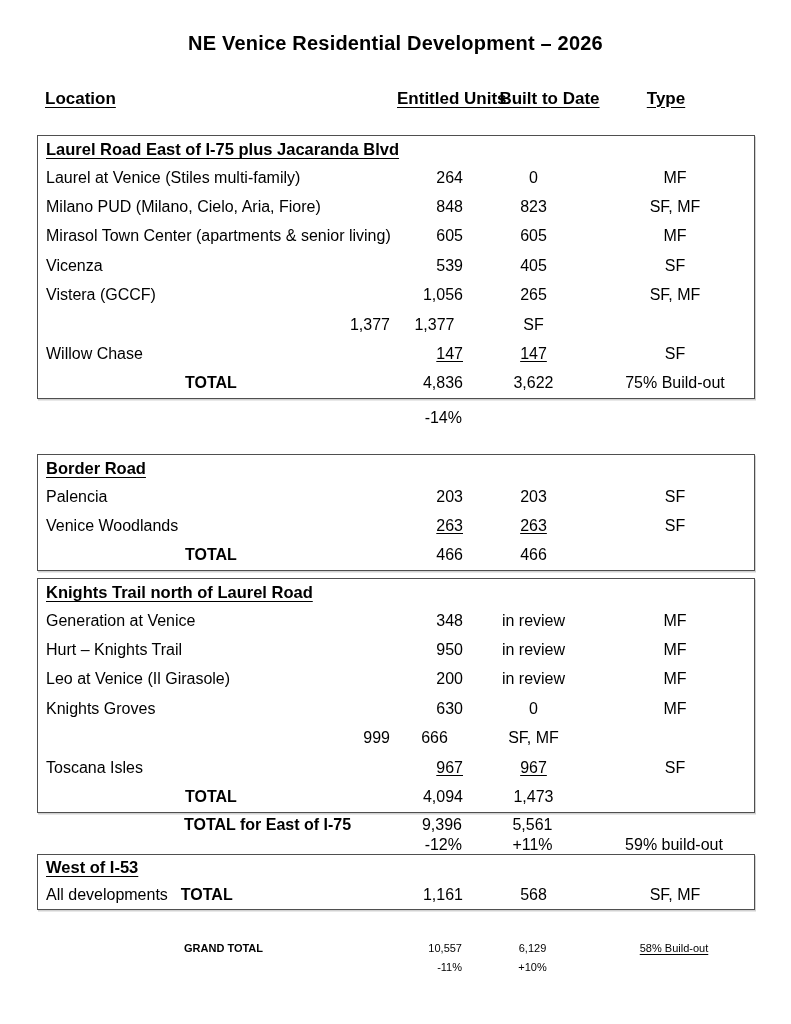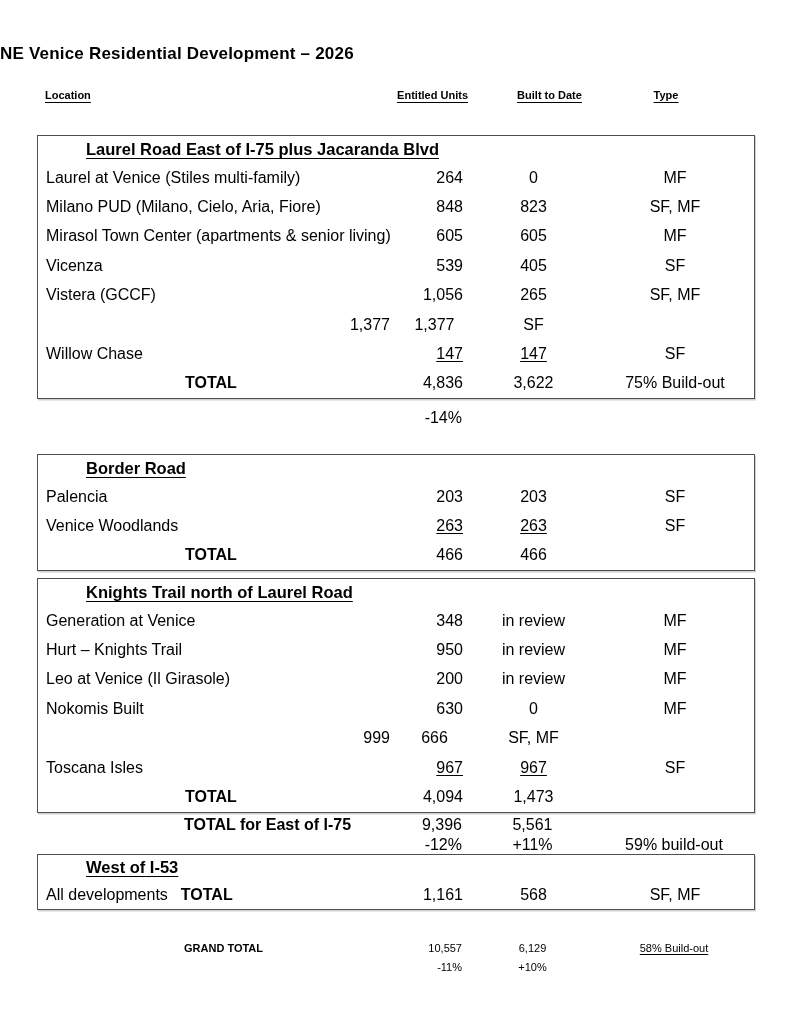--- a/index.html
+++ b/index.html
@@ -3,46 +3,46 @@
 <meta charset="utf-8">
 <style>
   html,body{margin:0;padding:0;}
   body{
     width:791px;height:1024px;background:#ffffff;color:#000;
     font-family:"Liberation Sans","DejaVu Sans",sans-serif;
     position:relative;overflow:hidden;
     -webkit-font-smoothing:antialiased;
   }
   .title{
-    position:absolute;top:44px;left:0;width:791px;margin:0;
-    text-align:left;font-size:17px;font-weight:700;letter-spacing:.2px;
+    position:absolute;top:32px;left:0;width:791px;margin:0;
+    text-align:center;font-size:20px;font-weight:700;letter-spacing:.2px;
   }
   .block{position:absolute;left:37px;width:716px;}
   
   .grid{display:grid;grid-template-columns:360px 73px 125px 1fr;align-items:center;}
   .c1{padding-left:8px;white-space:nowrap;overflow:visible;}
   .c2{text-align:right;padding-right:8px;white-space:nowrap;}
   .c3{text-align:center;white-space:nowrap;}
   .c4{text-align:center;white-space:nowrap;}
   .bold{font-weight:400;}
   .u{text-decoration:underline;text-underline-offset:2px;}
   .total-label{padding-left:147px;font-weight:700;}
   
-  .col-headers{top:89px;font-size:11px;font-weight:700;}
+  .col-headers{top:89px;font-size:17px;font-weight:700;}
   .col-headers .hdr{text-decoration:underline;text-underline-offset:3px;}
   .col-headers .c2{padding-right:2px;}
   .hdr-built{transform:translateX(17px);}
   .hdr-type{transform:translateX(-8px);}
   
   .box{border:1.5px solid #4f4f4f;box-shadow:1px 1.5px 0 rgba(0,0,0,.18);background:#fff;}
   .box-1{top:135px;}
   .box-2{top:454px;}
   .box-3{top:578px;}
   .box-west{top:854px;}
-  .section-header{height:27px;display:flex;align-items:center;padding-left:8px;margin-left:40px;}
+  .section-header{height:27px;display:flex;align-items:center;padding-left:8px;}
   .section-header span{font-weight:700;font-size:16.5px;text-decoration:underline;text-underline-offset:3px;white-space:nowrap;}
   .row{height:29.4px;font-size:16px;}
   .box-west .section-header{height:25px;}
   .box-west .row{height:29px;}
   .west-total-label{margin-left:13px;font-weight:700;}
   
   .note-row{top:399px;height:37px;font-size:16px;}
   
   .east-total{top:814px;font-size:16px;}
   .etl1{height:21px;}
@@ -166,21 +166,21 @@
         <span class="c3">in review</span>
         <span class="c4">MF</span>
       </div>
       <div class="row grid">
         <span class="c1">Leo at Venice (Il Girasole)</span>
         <span class="c2">200</span>
         <span class="c3">in review</span>
         <span class="c4">MF</span>
       </div>
       <div class="row grid">
-        <span class="c1">Nokomis Built</span>
+        <span class="c1">Knights Groves</span>
         <span class="c2">630</span>
         <span class="c3">0</span>
         <span class="c4">MF</span>
       </div>
       <div class="row grid">
         <span class="c2">999</span>
         <span class="c3">666</span>
         <span class="c4">SF, MF</span>
       </div>
       <div class="row grid">

